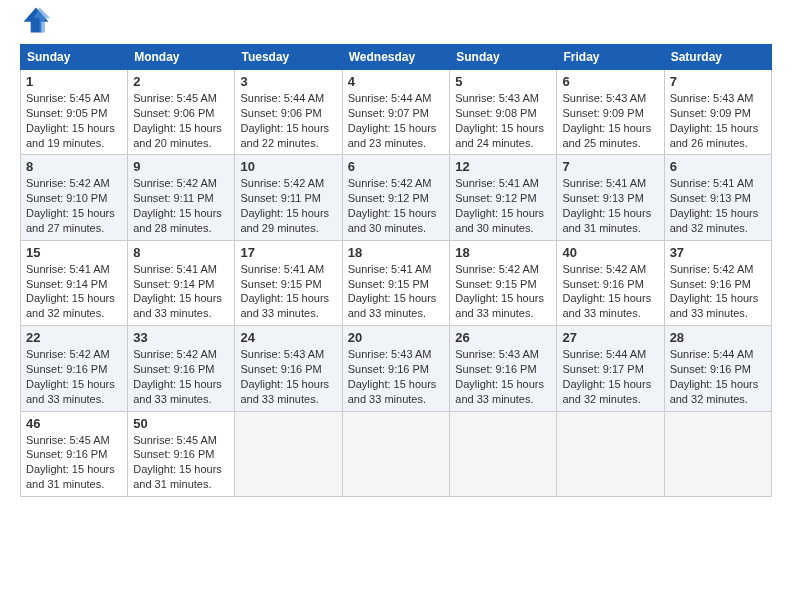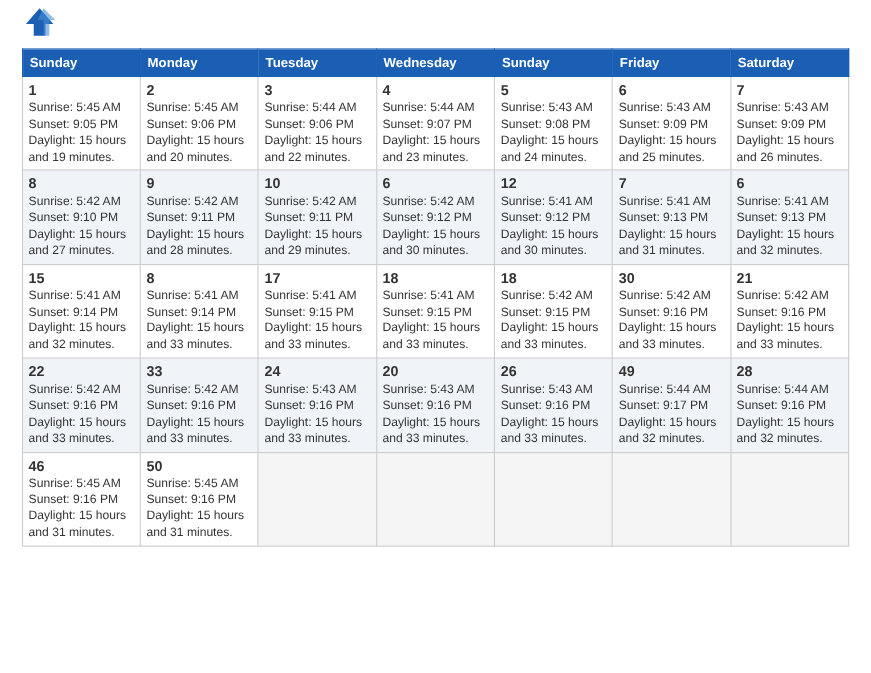--- a/index.html
+++ b/index.html
@@ -251,27 +251,27 @@
 Sunset: 9:15 PM
 Daylight: 15 hours and 33 minutes.</div>
           </td>
           <td>
             <span class="day-num">18</span>
             <div class="day-info" style="white-space: pre-line;">Sunrise: 5:42 AM
 Sunset: 9:15 PM
 Daylight: 15 hours and 33 minutes.</div>
           </td>
           <td>
-            <span class="day-num">30</span>
-            <div class="day-info" style="white-space: pre-line;">Sunrise: 5:42 AM
-Sunset: 9:16 PM
-Daylight: 15 hours and 33 minutes.</div>
-          </td>
-          <td>
-            <span class="day-num">21</span>
+            <span class="day-num">40</span>
+            <div class="day-info" style="white-space: pre-line;">Sunrise: 5:42 AM
+Sunset: 9:16 PM
+Daylight: 15 hours and 33 minutes.</div>
+          </td>
+          <td>
+            <span class="day-num">37</span>
             <div class="day-info" style="white-space: pre-line;">Sunrise: 5:42 AM
 Sunset: 9:16 PM
 Daylight: 15 hours and 33 minutes.</div>
           </td>
         </tr>
         <tr class="week-row">
           <td>
             <span class="day-num">22</span>
             <div class="day-info" style="white-space: pre-line;">Sunrise: 5:42 AM
 Sunset: 9:16 PM
@@ -295,21 +295,21 @@
 Sunset: 9:16 PM
 Daylight: 15 hours and 33 minutes.</div>
           </td>
           <td>
             <span class="day-num">26</span>
             <div class="day-info" style="white-space: pre-line;">Sunrise: 5:43 AM
 Sunset: 9:16 PM
 Daylight: 15 hours and 33 minutes.</div>
           </td>
           <td>
-            <span class="day-num">49</span>
+            <span class="day-num">27</span>
             <div class="day-info" style="white-space: pre-line;">Sunrise: 5:44 AM
 Sunset: 9:17 PM
 Daylight: 15 hours and 32 minutes.</div>
           </td>
           <td>
             <span class="day-num">28</span>
             <div class="day-info" style="white-space: pre-line;">Sunrise: 5:44 AM
 Sunset: 9:16 PM
 Daylight: 15 hours and 32 minutes.</div>
           </td>

